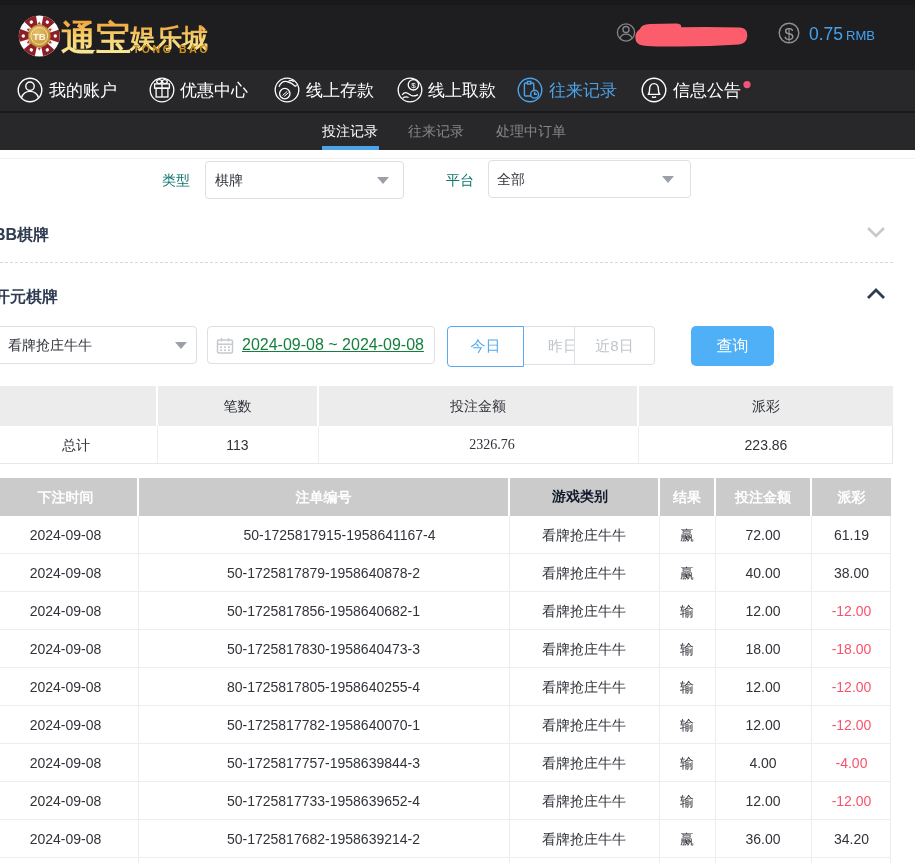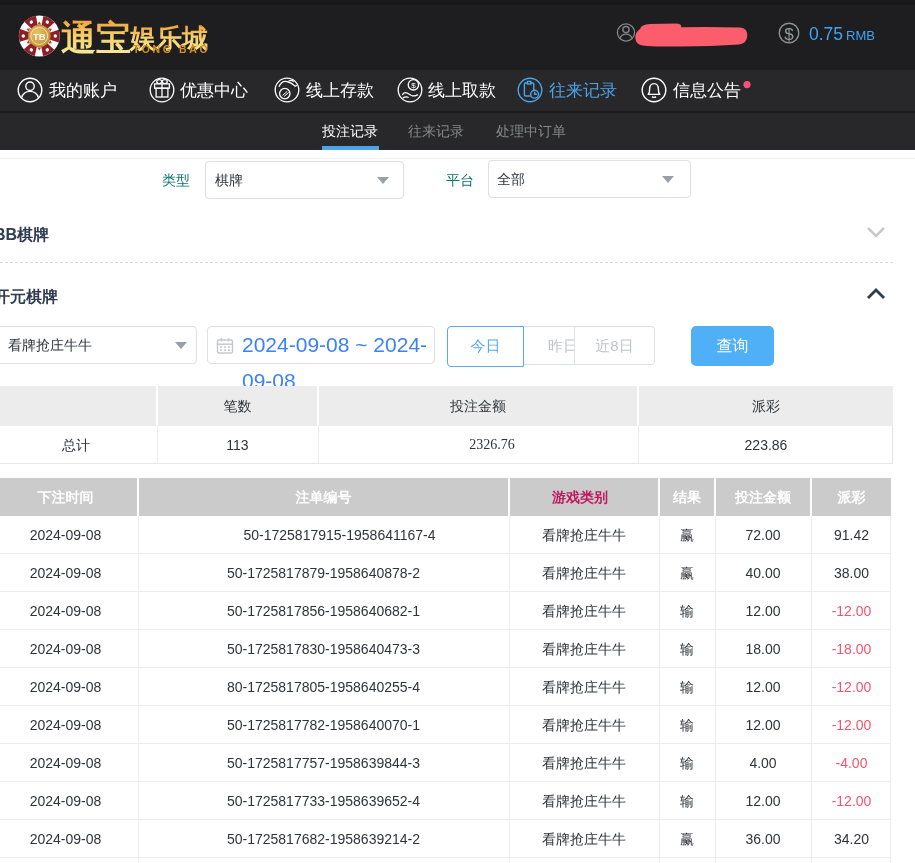--- a/index.html
+++ b/index.html
@@ -179,21 +179,21 @@
     <line x1="12.5" y1="1.2" x2="12.5" y2="4.6" stroke="#c6c9ce" stroke-width="1.5"></line>
     <g fill="#c6c9ce">
         <rect x="4" y="9.3" width="2" height="1.6"></rect>
         <rect x="8" y="9.3" width="2" height="1.6"></rect>
         <rect x="12" y="9.3" width="2" height="1.6"></rect>
         <rect x="4" y="12.3" width="2" height="1.6"></rect>
         <rect x="8" y="12.3" width="2" height="1.6"></rect>
         <rect x="12" y="12.3" width="2" height="1.6"></rect>
       </g>
   </svg>
-  <span style="position:absolute;left:34px;top:0;font-size:21px;color:#3b82f6;line-height:36px;">2024-09-08 ~ 2024-09-08</span>
+  <span style="position:absolute;left:34px;top:0;font-size:16px;color:#15803d;line-height:36px;text-decoration:underline;">2024-09-08 ~ 2024-09-08</span>
 </div>
 <div class="btn" style="left:447px;top:326px;width:77px;height:41px;line-height:37px;border-radius:4px 0 0 4px;border:1px solid #58a9f0;color:#53aaec;z-index:2;">今日</div>
 <div class="btn" style="left:523px;top:326px;width:80px;height:39px;line-height:37px;">昨日</div>
 <div class="btn" style="left:574px;top:326px;width:81px;height:39px;line-height:37px;border-radius:0 4px 4px 0;">近8日</div>
 <div class="abs" style="left:691px;top:326px;width:83px;height:40px;background:#4fb0f7;border-radius:5px;color:#fff;font-size:16px;text-align:center;line-height:40px;">查询</div>
 
 <div class="abs" style="left:-4px;top:386px;width:160px;height:40px;background:#ececec;"></div>
 <div class="abs" style="left:158px;top:386px;width:159px;height:40px;background:#ececec;"></div>
 <div class="cell" style="left:158px;top:386px;width:159px;line-height:40px;">笔数</div>
 <div class="abs" style="left:319px;top:386px;width:318px;height:40px;background:#ececec;"></div>
@@ -208,33 +208,33 @@
 <div class="vline" style="left:318px;top:426px;height:38px;"></div>
 <div class="vline" style="left:638px;top:426px;height:38px;"></div>
 <div class="vline" style="left:892px;top:426px;height:38px;background:#e4e4e4;"></div>
 <div class="hline" style="left:-4px;top:463px;width:897px;background:#e8e8e8;"></div>
 
 <div class="abs" style="left:-6px;top:478px;width:143px;height:38px;background:#cbcbcb;"></div>
 <div class="cell" style="left:-6px;top:478px;width:143px;line-height:38px;color:#fff;font-weight:bold;">下注时间</div>
 <div class="abs" style="left:139px;top:478px;width:369px;height:38px;background:#cbcbcb;"></div>
 <div class="cell" style="left:139px;top:478px;width:369px;line-height:38px;color:#fff;font-weight:bold;">注单编号</div>
 <div class="abs" style="left:510px;top:478px;width:148px;height:38px;background:#cbcbcb;"></div>
-<div class="cell" style="left:510px;top:478px;width:140px;line-height:38px;color:#be185d;font-weight:bold;">游戏类别</div>
+<div class="cell" style="left:510px;top:478px;width:140px;line-height:38px;color:#0f172a;font-weight:bold;font-family:Liberation Mono, monospace;">游戏类别</div>
 <div class="abs" style="left:660px;top:478px;width:54px;height:38px;background:#cbcbcb;"></div>
 <div class="cell" style="left:660px;top:478px;width:54px;line-height:38px;color:#fff;font-weight:bold;">结果</div>
 <div class="abs" style="left:716px;top:478px;width:94px;height:38px;background:#cbcbcb;"></div>
 <div class="cell" style="left:716px;top:478px;width:94px;line-height:38px;color:#fff;font-weight:bold;">投注金额</div>
 <div class="abs" style="left:812px;top:478px;width:79px;height:38px;background:#cbcbcb;"></div>
 <div class="cell" style="left:812px;top:478px;width:79px;line-height:38px;color:#fff;font-weight:bold;">派彩</div>
 <div class="cell" style="left:-6px;top:516px;width:143px;line-height:39px;">2024-09-08</div>
 <div class="cell" style="left:155px;top:516px;width:369px;line-height:39px;">50-1725817915-1958641167-4</div>
 <div class="cell" style="left:510px;top:516px;width:148px;line-height:39px;">看牌抢庄牛牛</div>
 <div class="cell" style="left:660px;top:516px;width:54px;line-height:39px;">赢</div>
 <div class="cell" style="left:716px;top:516px;width:94px;line-height:39px;">72.00</div>
-<div class="cell" style="left:812px;top:516px;width:79px;line-height:39px;">91.42</div>
+<div class="cell" style="left:812px;top:516px;width:79px;line-height:39px;">61.19</div>
 <div class="hline" style="left:-6px;top:553px;width:897px;"></div>
 <div class="cell" style="left:-6px;top:554px;width:143px;line-height:39px;">2024-09-08</div>
 <div class="cell" style="left:139px;top:554px;width:369px;line-height:39px;">50-1725817879-1958640878-2</div>
 <div class="cell" style="left:510px;top:554px;width:148px;line-height:39px;">看牌抢庄牛牛</div>
 <div class="cell" style="left:660px;top:554px;width:54px;line-height:39px;">赢</div>
 <div class="cell" style="left:716px;top:554px;width:94px;line-height:39px;">40.00</div>
 <div class="cell" style="left:812px;top:554px;width:79px;line-height:39px;">38.00</div>
 <div class="hline" style="left:-6px;top:591px;width:897px;"></div>
 <div class="cell" style="left:-6px;top:592px;width:143px;line-height:39px;">2024-09-08</div>
 <div class="cell" style="left:139px;top:592px;width:369px;line-height:39px;">50-1725817856-1958640682-1</div>

